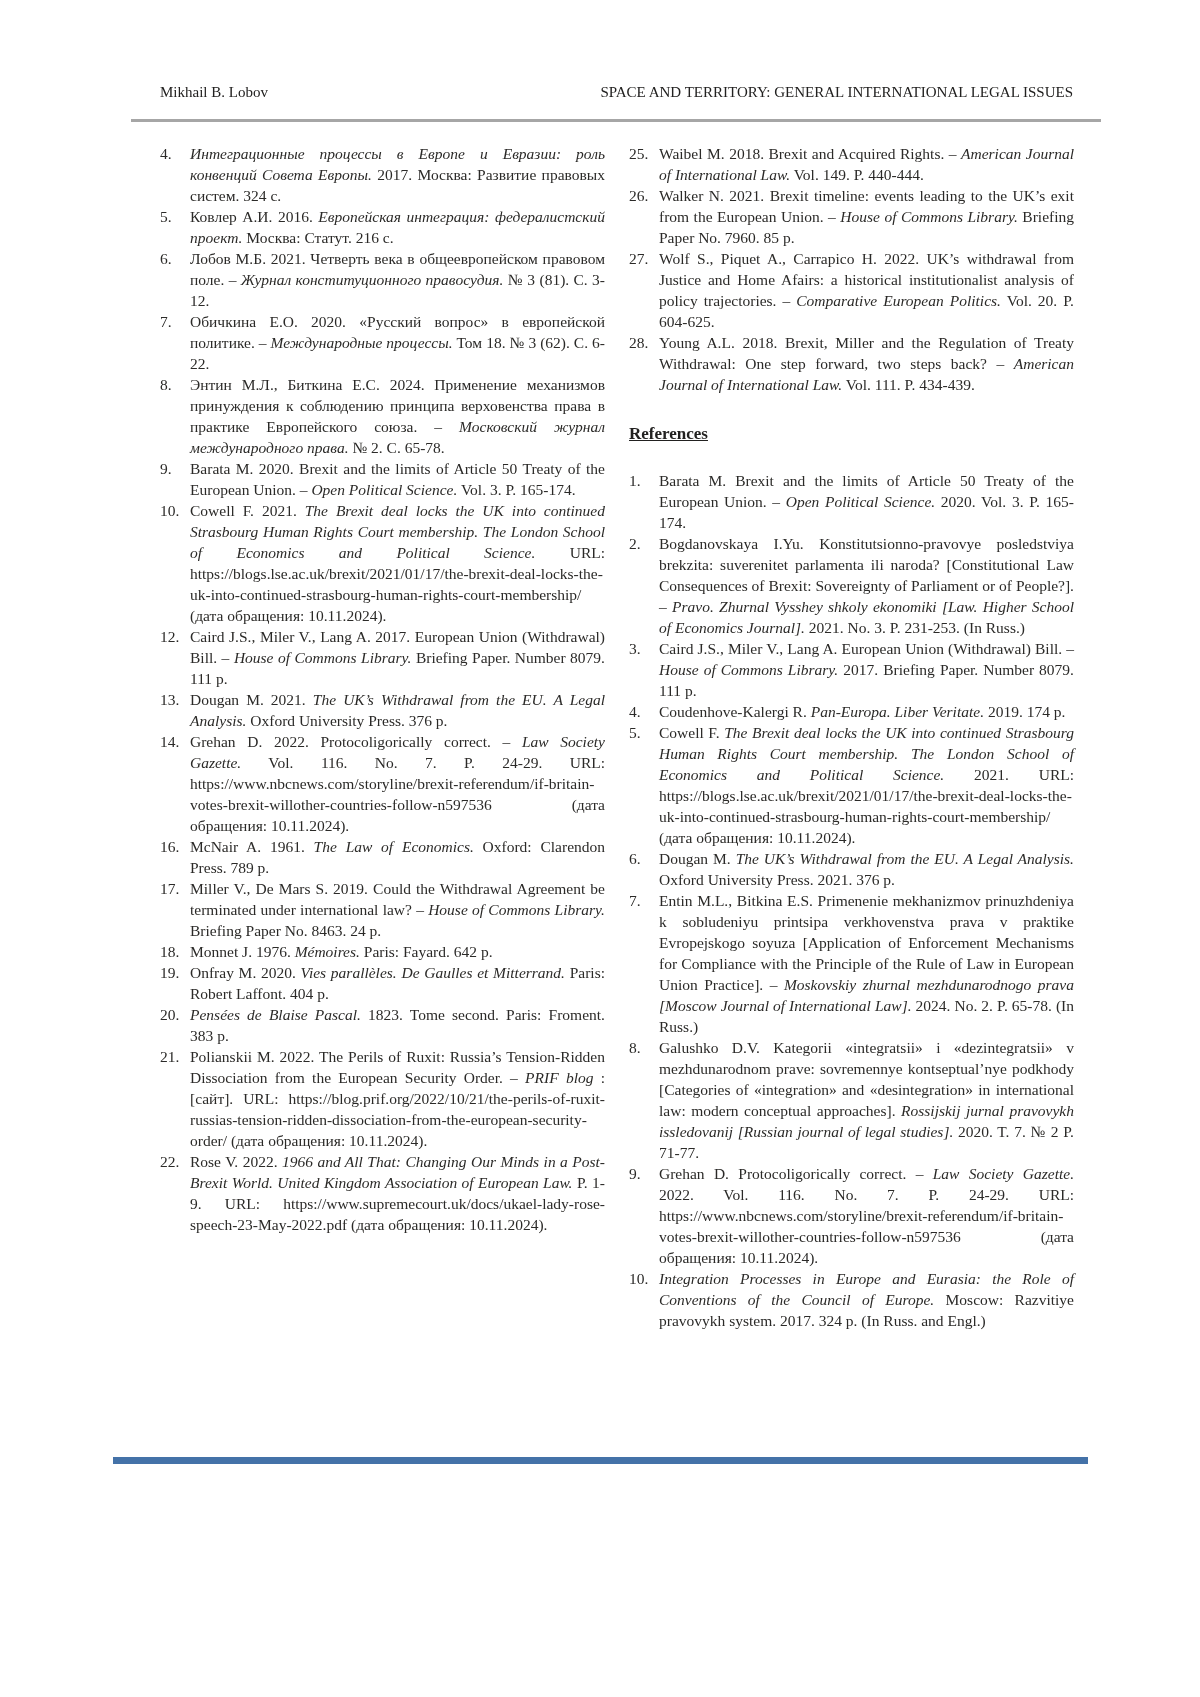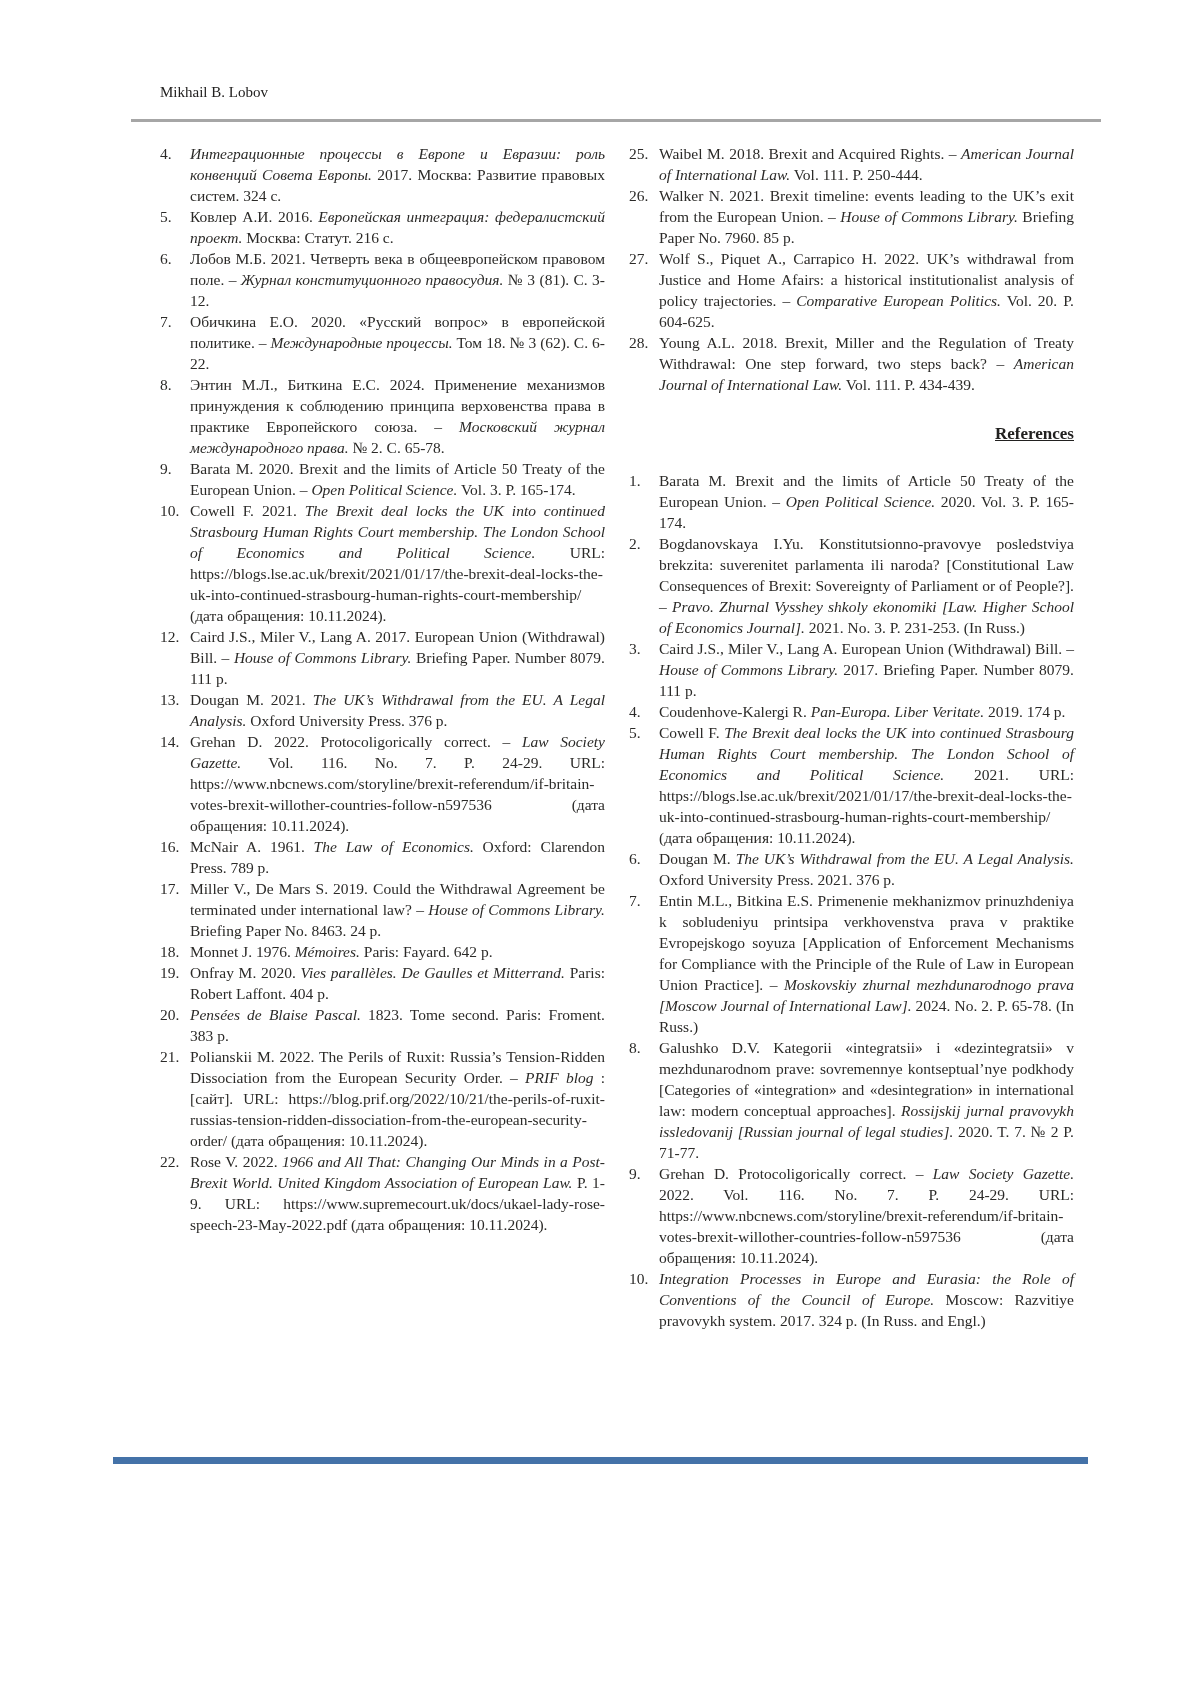--- a/index.html
+++ b/index.html
@@ -52,21 +52,20 @@
     flex: 1;
     text-align: justify;
     overflow-wrap: anywhere;
   }
   .refs-heading {
     font-size: 17px;
     font-weight: bold;
     text-decoration: underline;
     margin: 29px 0 26px 0;
     color: #222120;
-    text-align: right;
   }
   .footer-journal {
     position: absolute;
     left: 160px;
     top: 1580px;
     font-size: 12px;
     font-weight: bold;
     letter-spacing: 0.3px;
     color: var(--footer-color, #6e6e6e);
   }
@@ -88,20 +87,21 @@
   }
   i { font-style: italic; }
 </style>
 </head>
 <body>
 
 <div class="page">
 
   <div class="header">
     <span>Mikhail B. Lobov</span>
+    <span>SPACE AND TERRITORY: GENERAL INTERNATIONAL LEGAL ISSUES</span>
   </div>
 
   <div class="header-rule"></div>
 
   <div class="columns">
     <div class="col">
         <div class="ref-item">
           <span class="ref-num">4.</span>
           <span class="ref-text"><i>Интеграционные процессы в Европе и Евразии: роль конвенций Совета Европы.</i><span> 2017. Москва: Развитие правовых систем. 324 с.</span></span>
         </div>
@@ -168,21 +168,21 @@
         <div class="ref-item">
           <span class="ref-num">22.</span>
           <span class="ref-text"><span>Rose V. 2022. </span><i>1966 and All That: Changing Our Minds in a Post-Brexit World. United Kingdom Association of European Law.</i><span> P. 1-9. URL: https://www.supremecourt.uk/docs/ukael-lady-rose-speech-23-May-2022.pdf (дата обращения: 10.11.2024).</span></span>
         </div>
       </div>
 
     <div class="col">
       <div>
           <div class="ref-item">
             <span class="ref-num">25.</span>
-            <span class="ref-text"><span>Waibel M. 2018. Brexit and Acquired Rights. – </span><i>American Journal of International Law.</i><span> Vol. 111. P. 250-444.</span></span>
+            <span class="ref-text"><span>Waibel M. 2018. Brexit and Acquired Rights. – </span><i>American Journal of International Law.</i><span> Vol. 149. P. 440-444.</span></span>
           </div>
           <div class="ref-item">
             <span class="ref-num">26.</span>
             <span class="ref-text"><span>Walker N. 2021. Brexit timeline: events leading to the UK’s exit from the European Union. – </span><i>House of Commons Library.</i><span> Briefing Paper No. 7960. 85 p.</span></span>
           </div>
           <div class="ref-item">
             <span class="ref-num">27.</span>
             <span class="ref-text"><span>Wolf S., Piquet A., Carrapico H. 2022. UK’s withdrawal from Justice and Home Afairs: a historical institutionalist analysis of policy trajectories. – </span><i>Comparative European Politics.</i><span> Vol. 20. P. 604-625.</span></span>
           </div>
           <div class="ref-item">

